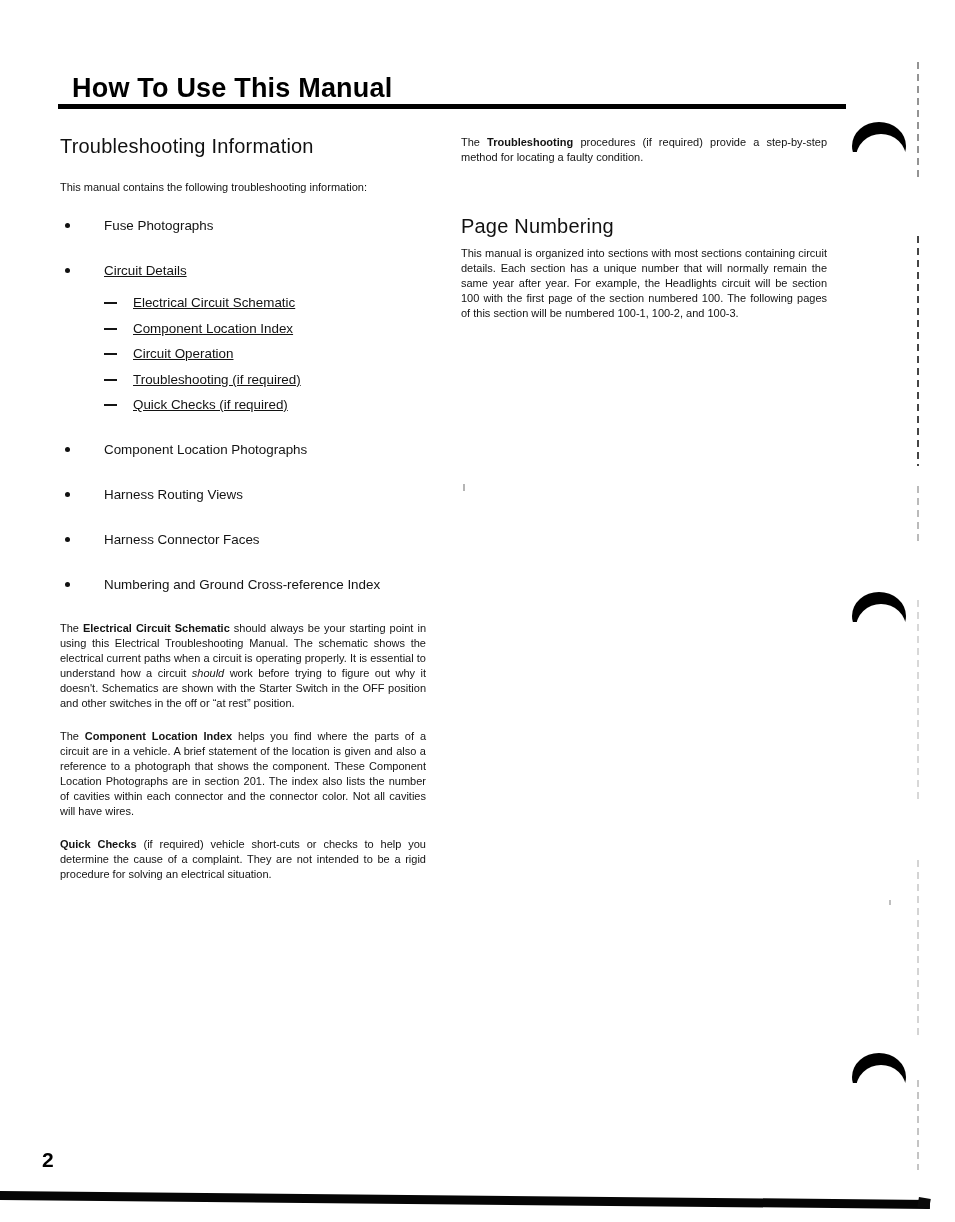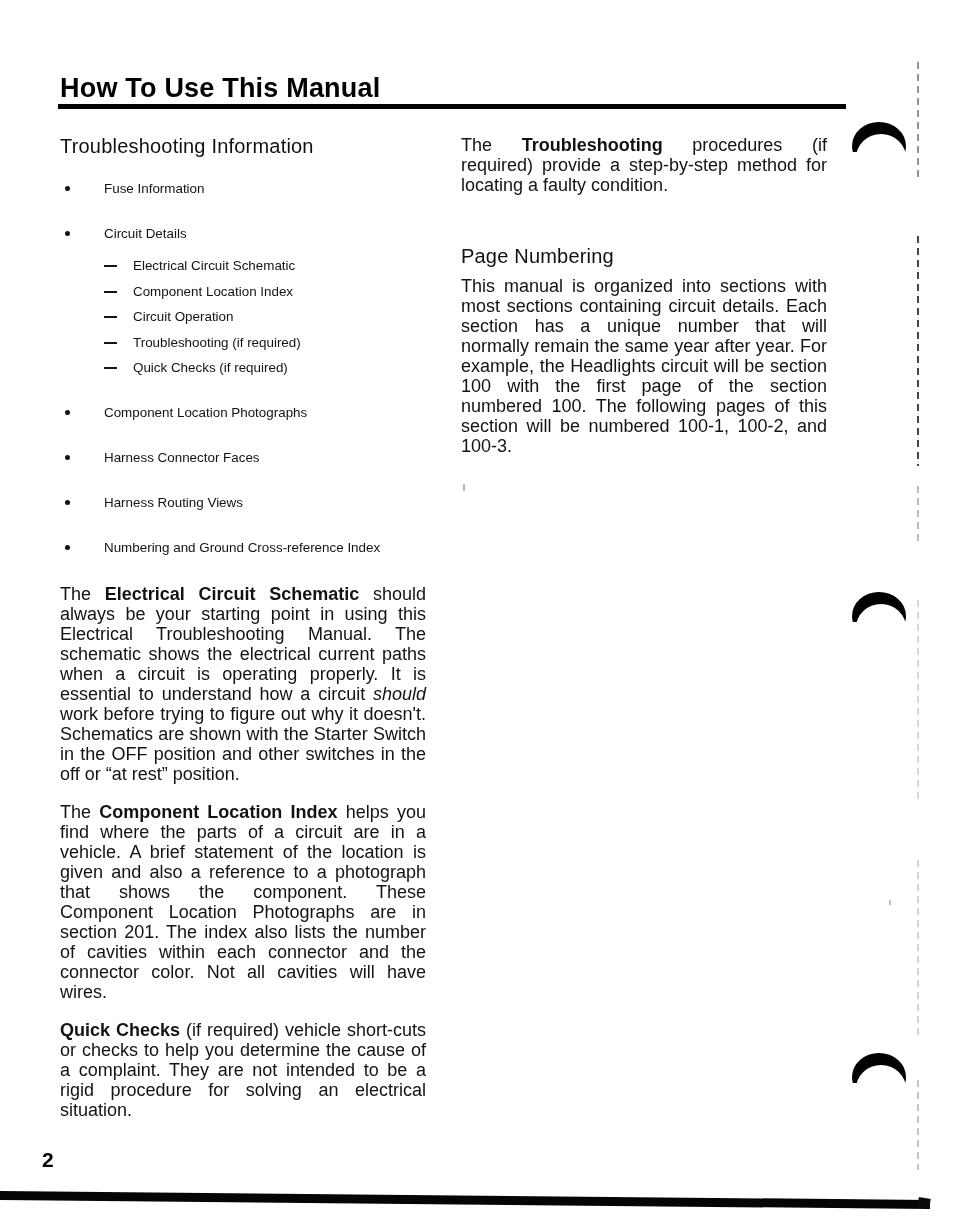--- a/index.html
+++ b/index.html
@@ -17,21 +17,21 @@
     position: relative;
     width: 955px;
     height: 1222px;
     background: #ffffff;
     overflow: hidden;
   }
 
   
   .page-title {
     position: absolute;
-    left: 60px;
+    left: 72px;
     top: 73px;
     font-size: 27px;
     font-weight: bold;
     letter-spacing: 0.2px;
     color: #000;
     white-space: nowrap;
   }
   .title-rule {
     position: absolute;
     left: 58px;
@@ -55,22 +55,22 @@
     font-weight: normal;
     letter-spacing: 0.2px;
     color: #111;
   }
   .col-right h2.section-head {
     margin: 50px 0 8px 0;
   }
 
   p.body {
     margin: 0 12px 18px 0;
-    font-size: 18px;
-    line-height: 20px;
+    font-size: 11px;
+    line-height: 15px;
     text-align: justify;
     color: #131313;
   }
   p.body b { font-weight: bold; }
   p.body i { font-style: italic; }
 
   
   ul.bullets {
     list-style: none;
     margin: 22px 0 0 0;
@@ -107,21 +107,21 @@
     color: #131313;
   }
   ul.sub > li > .dash {
     position: absolute;
     left: 0px;
     top: 8px;
     width: 13px;
     height: 2px;
     background: #151515;
   }
-  li.has-sub { margin-bottom: 22px; }
+  li.has-sub { margin-bottom: 22px; text-decoration: underline; }
 
   .para-block { margin-top: 26px; }
 
   
   .page-number {
     position: absolute;
     left: 42px;
     top: 1148px;
     font-size: 21px;
     font-weight: bold;
@@ -203,26 +203,27 @@
 
 <div id="page">
 
   <div class="page-title">How To Use This Manual</div>
   <div class="title-rule"></div>
 
   <div class="col col-left">
 
     <h2 class="section-head">Troubleshooting Information</h2>
 
+    <p class="body">This manual contains the following troubleshooting information:</p>
 
     <ul class="bullets">
 
       <li>
         <span class="dot"></span>
-        <span>Fuse Information</span>
+        <span>Fuse Photographs</span>
       </li>
 
       <li class="has-sub">
         <span class="dot"></span>
         <span>Circuit Details</span>
         <ul class="sub">
           <li>
             <span class="dash"></span>
             <span>Electrical Circuit Schematic</span>
           </li>
@@ -245,26 +246,26 @@
         </ul>
       </li>
 
       <li style="margin-top:12px">
         <span class="dot"></span>
         <span>Component Location Photographs</span>
       </li>
 
       <li>
         <span class="dot"></span>
+        <span>Harness Routing Views</span>
+      </li>
+
+      <li>
+        <span class="dot"></span>
         <span>Harness Connector Faces</span>
-      </li>
-
-      <li>
-        <span class="dot"></span>
-        <span>Harness Routing Views</span>
       </li>
 
       <li>
         <span class="dot"></span>
         <span>Numbering and Ground Cross-reference Index</span>
       </li>
     </ul>
 
     <div class="para-block">
 

